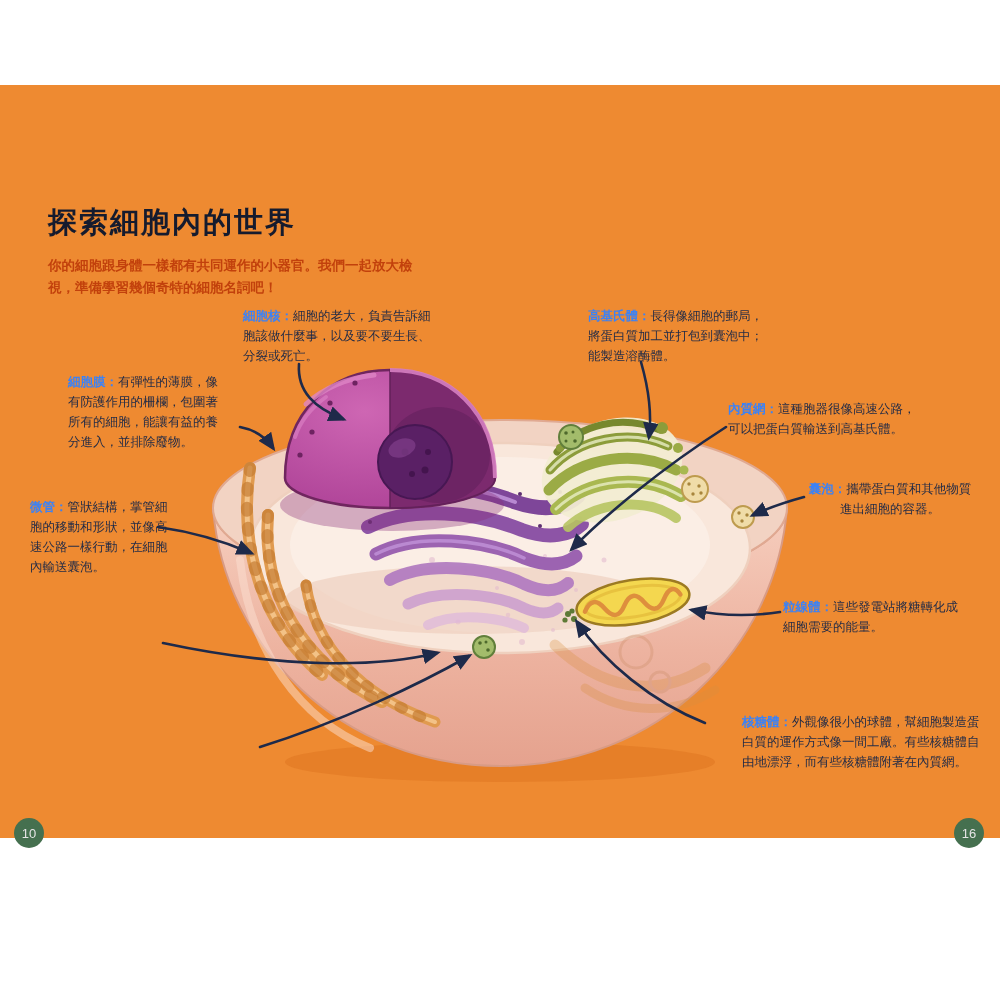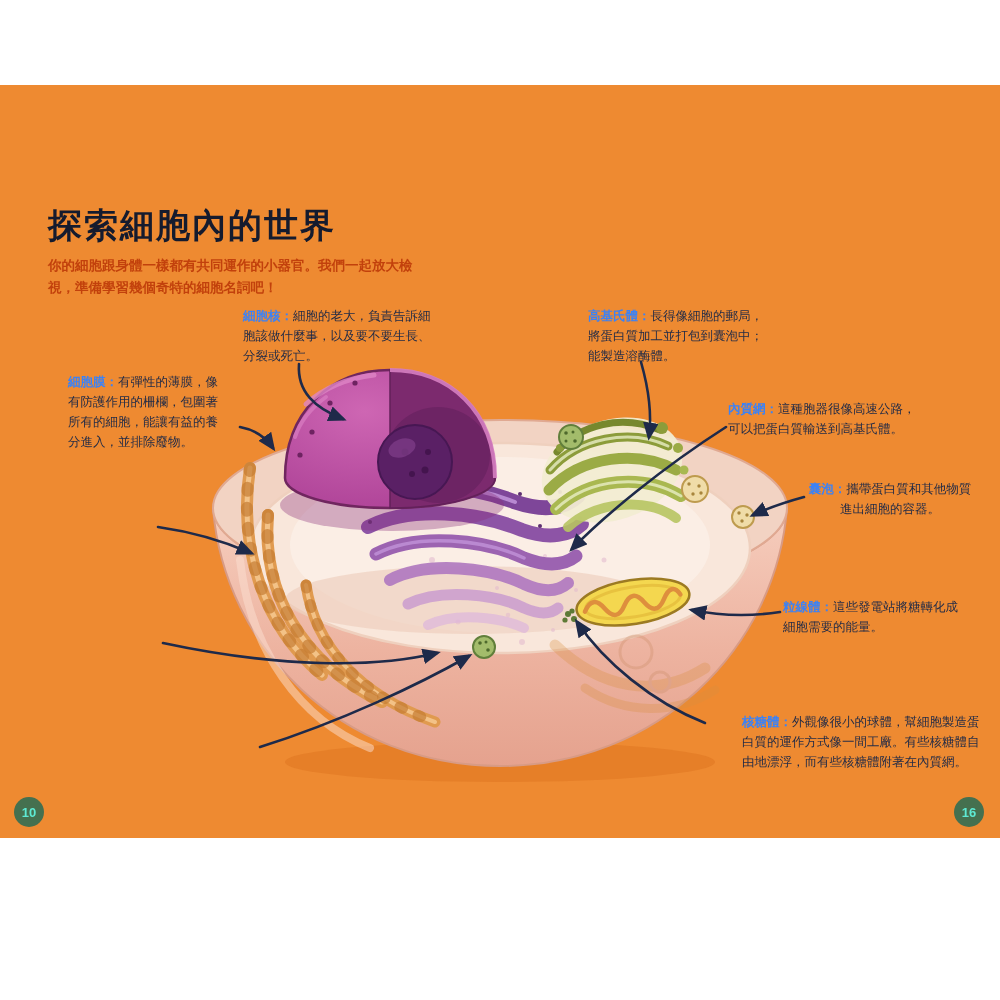--- a/index.html
+++ b/index.html
@@ -6,21 +6,21 @@
   .page{
     position:relative;width:1000px;height:1000px;background:#ffffff;overflow:hidden;
     font-family:"Liberation Sans","DejaVu Sans",sans-serif;
   }
   .orange-panel{
     position:absolute;left:0;top:85px;width:1000px;height:753px;
     background:#EE8A31;
   }
   .title{
     position:absolute;left:48px;top:203px;
-    font-size:34px;font-weight:800;color:#151B2E;letter-spacing:2px;
+    font-size:29px;font-weight:800;color:#151B2E;letter-spacing:2px;
   }
   .intro{
     position:absolute;left:48px;top:255px;width:372px;
     font-size:13.5px;line-height:1.6;font-weight:600;color:#c2410c;
   }
   .label{
     position:absolute;font-size:12.5px;line-height:1.6;color:#1F2A47;font-weight:500;
     text-align:left;
   }
   .lname{color:#3b82f6;font-weight:800;}
@@ -29,22 +29,22 @@
   .lbl-membrane{left:68px;top:372px;width:158px;}
   .lbl-er{left:728px;top:399px;width:196px;}
   .lbl-vesicle{left:806px;top:479px;width:168px;text-align:center;}
   .lbl-microtubule{left:30px;top:497px;width:145px;}
   .lbl-mitochondria{left:783px;top:597px;width:182px;}
   .lbl-cytoplasm{left:88px;top:627px;width:168px;}
   .lbl-ribosome{left:706px;top:712px;width:248px;margin-left:36px;}
   .lbl-lysosome{left:148px;top:737px;width:238px;}
   .pagenum{
     position:absolute;width:30px;height:30px;border-radius:50%;
-    background:#45704F;color:#5eead4;display:flex;align-items:center;justify-content:center;
-    font-size:13px;font-weight:700;
+    background:#45704F;color:#e5e5e5;display:flex;align-items:center;justify-content:center;
+    font-size:13px;font-weight:400;margin-top:21px;
   }
   .pagenum.left{left:14px;top:797px;}
   .pagenum.right{left:954px;top:797px;}
   .cell-svg{position:absolute;left:0;top:0;pointer-events:none;}
 </style>
 </head>
 <body>
 
 <div class="page">
   <div class="orange-panel"></div>
@@ -234,20 +234,23 @@
   </div>
   <div class="label lbl-membrane">
     <span class="lname">細胞膜</span><span class="lname">：</span><span class="ldesc">有彈性的薄膜，像有防護作用的柵欄，包圍著所有的細胞，能讓有益的養分進入，並排除廢物。</span>
   </div>
   <div class="label lbl-er">
     <span class="lname">內質網</span><span class="lname">：</span><span class="ldesc">這種胞器很像高速公路，可以把蛋白質輸送到高基氏體。</span>
   </div>
   <div class="label lbl-vesicle">
     <span class="lname">囊泡</span><span class="lname">：</span><span class="ldesc">攜帶蛋白質和其他物質進出細胞的容器。</span>
   </div>
+  <div class="label lbl-microtubule">
+    <span class="lname">微管</span><span class="lname">：</span><span class="ldesc">管狀結構，掌管細胞的移動和形狀，並像高速公路一樣行動，在細胞內輸送囊泡。</span>
+  </div>
   <div class="label lbl-mitochondria">
     <span class="lname">粒線體</span><span class="lname">：</span><span class="ldesc">這些發電站將糖轉化成細胞需要的能量。</span>
   </div>
   <div class="label lbl-ribosome">
     <span class="lname">核糖體</span><span class="lname">：</span><span class="ldesc">外觀像很小的球體，幫細胞製造蛋白質的運作方式像一間工廠。有些核糖體自由地漂浮，而有些核糖體附著在內質網。</span>
   </div>
 
   <div class="pagenum left">10</div>
   <div class="pagenum right">16</div>
 </div>

